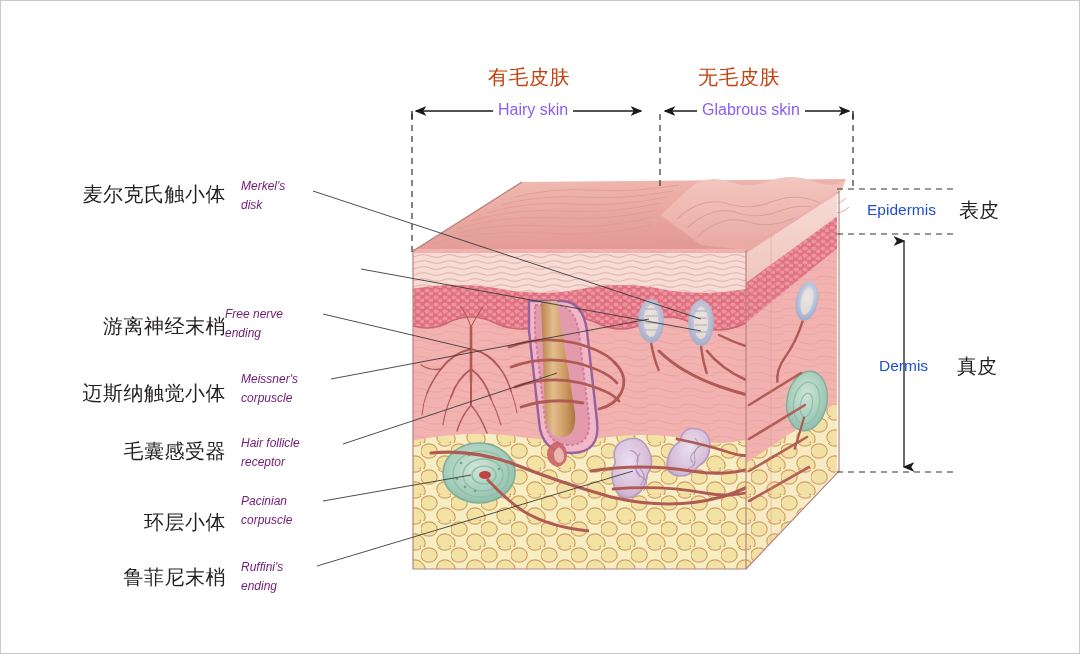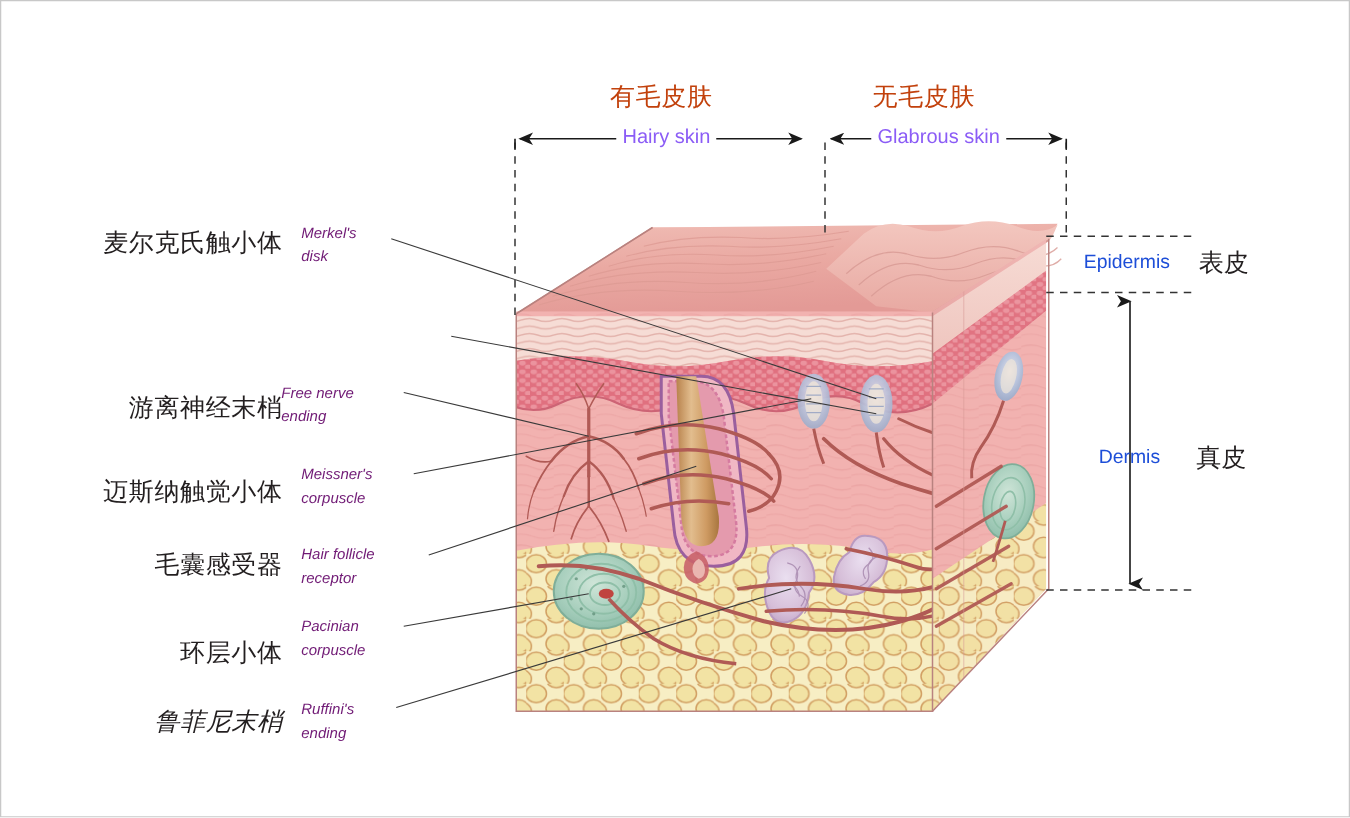--- a/index.html
+++ b/index.html
@@ -433,17 +433,17 @@
 corpuscle</div>
 
   <div class="cn-label" style="left:20px;top:437px;width:205px;">毛囊感受器</div>
   <div class="en-label" style="left:240px;top:433px;">Hair follicle
 receptor</div>
 
   <div class="cn-label" style="left:20px;top:498px;width:205px;margin-top:10px;">环层小体</div>
   <div class="en-label" style="left:240px;top:491px;">Pacinian
 corpuscle</div>
 
-  <div class="cn-label" style="left:20px;top:563px;width:205px;font-style:italic;">鲁菲尼末梢</div>
+  <div class="cn-label" style="left:20px;top:563px;width:205px;">鲁菲尼末梢</div>
   <div class="en-label" style="left:240px;top:557px;">Ruffini's
 ending</div>
 
 </div>
 
 </body></html>

